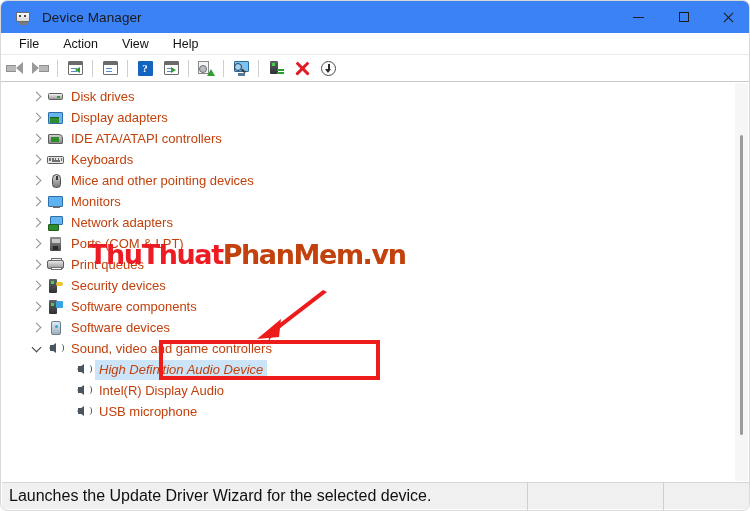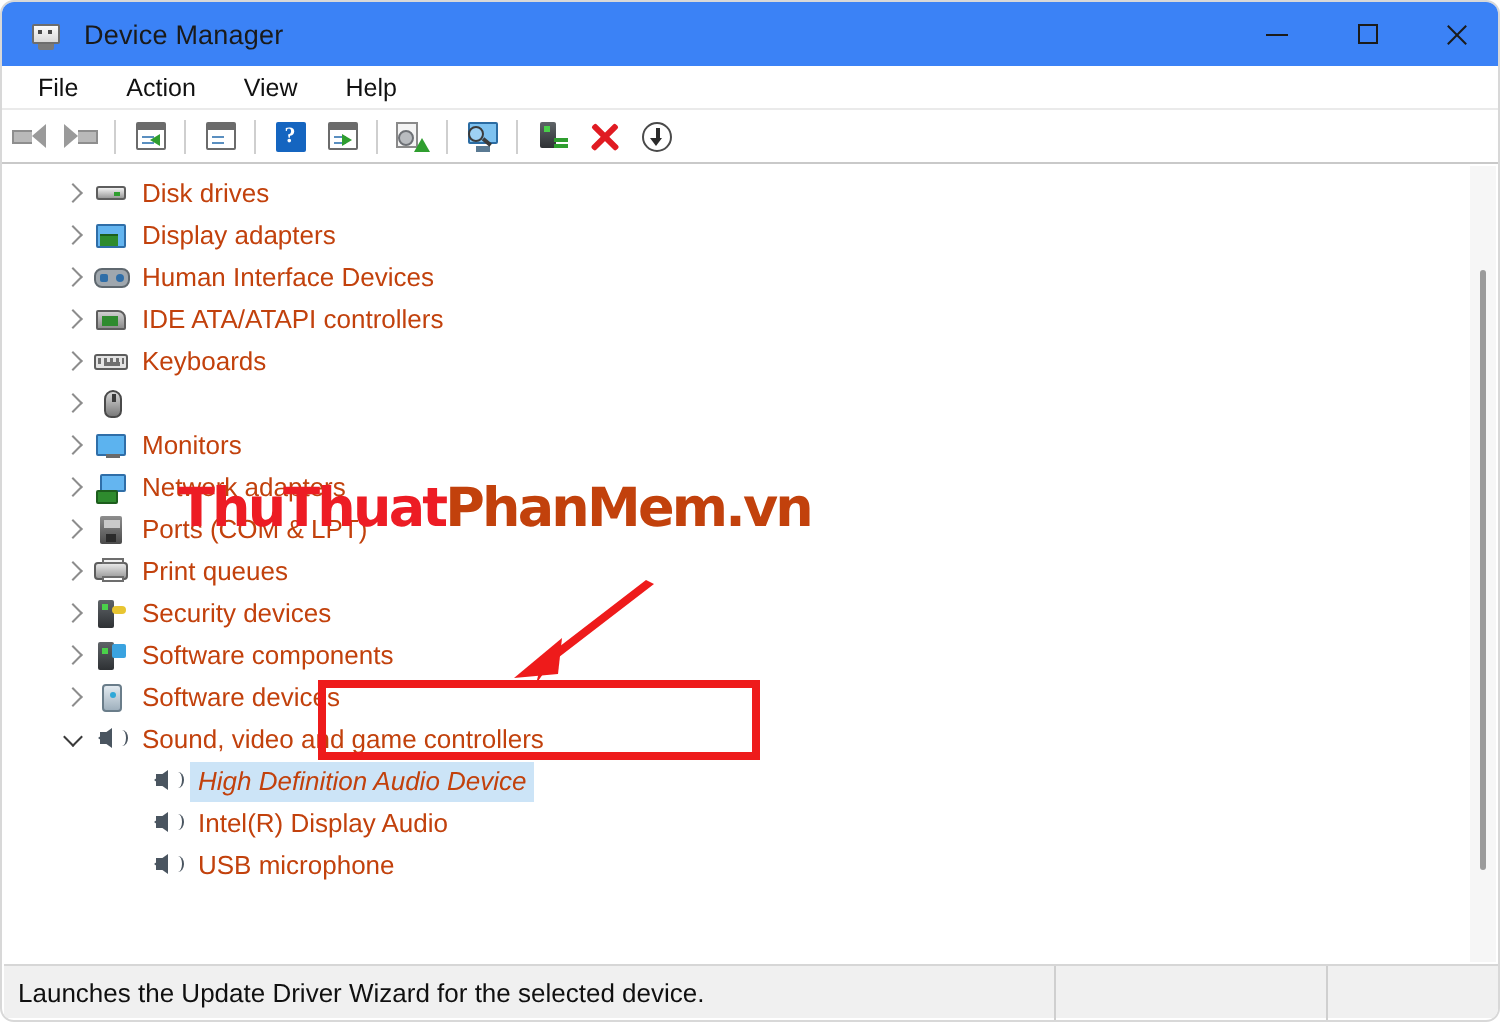--- a/index.html
+++ b/index.html
@@ -386,21 +386,21 @@
     width: 747px; height: 27px;
     background: #f0f0f0;
     border-top: 1px solid #d6d6d6;
     display: flex;
     align-items: center;
     box-sizing: border-box;
   }
   .spane {
     height: 27px;
     display: flex; align-items: center;
-    font-size: 13px;
+    font-size: 16px;
     color: #101010;
     padding-left: 7px;
     box-sizing: border-box;
   }
   .spane.p1 { width: 526px; border-right: 1px solid #cfcfcf; }
   .spane.p2 { width: 136px; border-right: 1px solid #cfcfcf; }
   .spane.p3 { flex: 1; }
 </style>
 </head>
 <body>
@@ -523,43 +523,37 @@
         <div class="row lvl1">
           <span class="chev "></span>
           <span class="ticon">
             <span class="i-display"></span>
           </span>
           <span class="tlabel">Display adapters</span>
         </div>
         <div class="row lvl1">
           <span class="chev "></span>
           <span class="ticon">
-            <span class="i-hid"></span>
-          </span>
-          <span class="tlabel">Human Interface Devices</span>
-        </div>
-        <div class="row lvl1">
-          <span class="chev "></span>
-          <span class="ticon">
             <span class="i-ide"></span>
           </span>
           <span class="tlabel">IDE ATA/ATAPI controllers</span>
         </div>
         <div class="row lvl1">
           <span class="chev "></span>
           <span class="ticon">
             <span class="i-kb"></span>
           </span>
           <span class="tlabel">Keyboards</span>
         </div>
         <div class="row lvl1">
           <span class="chev "></span>
           <span class="ticon">
             <span class="i-mouse"></span>
           </span>
+          <span class="tlabel">Mice and other pointing devices</span>
         </div>
         <div class="row lvl1">
           <span class="chev "></span>
           <span class="ticon">
             <span class="i-monitor"></span>
           </span>
           <span class="tlabel">Monitors</span>
         </div>
         <div class="row lvl1">
           <span class="chev "></span>

